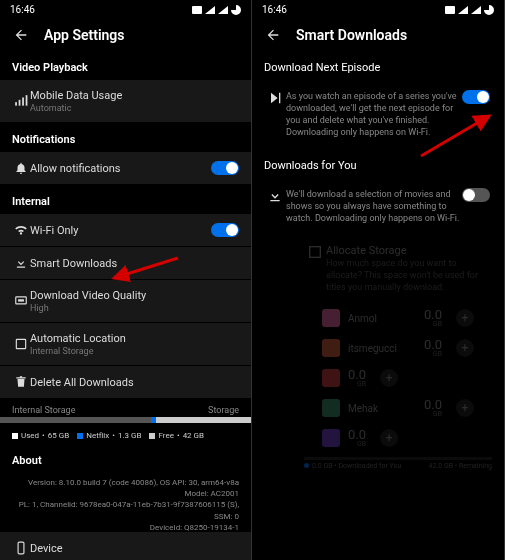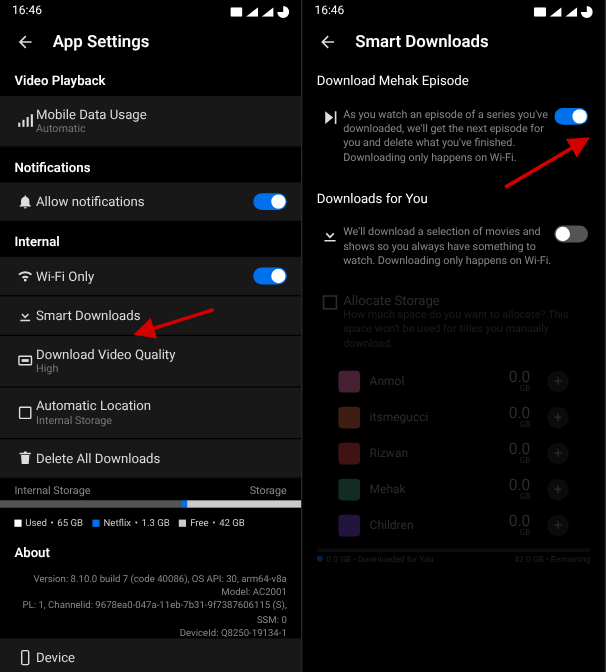--- a/index.html
+++ b/index.html
@@ -83,21 +83,21 @@
     font-size: 8px; color: #888; padding: 4px 12px;
     line-height: 1.4;
     text-align: right;
   }
   .dne-desc, .dfy-desc {
     font-size: 9px; color: #888; line-height: 1.35;
   }
   .panel-block {
     display: flex; gap: 2px; padding: 10px 14px;
   }
-  .panel-dim { opacity: 0.32; }
+  .panel-dim { opacity: 0.32; margin-left: 40px; }
   .profile-row {
     display: flex; align-items: center; gap: 8px;
     padding: 6px 30px; color: #aaa;
   }
   .avatar { width: 18px; height: 18px; border-radius: 3px; }
   .profile-name { font-size: 10px; flex: 1; color: #888; }
   .size-val { font-size: 13px; color: #888; text-align: right; line-height: 0.9; }
   .size-unit { font-size: 7px; display: block; color: #666; }
   .plus-btn {
     width: 18px; height: 18px; border-radius: 50%;
@@ -306,21 +306,21 @@
 
   <div class="header">
     <span class="icon-slot">
       <svg width="16" height="16" viewBox="0 0 24 24">
           <path d="M20 11H7.8l5.6-5.6L12 4l-8 8 8 8 1.4-1.4L7.8 13H20z"></path>
         </svg>
     </span>
     <span class="header-title">Smart Downloads</span>
   </div>
 
-  <div class="section-title" style="font-weight:400">Download Mehak Episode</div>
+  <div class="section-title" style="font-weight:400">Download Next Episode</div>
   <div class="panel-block">
     <span class="icon-slot">
       <svg width="16" height="16" viewBox="0 0 24 24">
           <path d="M6 4l10 8-10 8zM18 4h2v16h-2z"></path>
         </svg>
     </span>
     <div class="dne-desc" style="flex:1">As you watch an episode of a series you've downloaded, we'll get the next episode for you and delete what you've finished. Downloading only happens on Wi-Fi.</div>
     <div class="toggle"></div>
   </div>
 
@@ -355,33 +355,31 @@
         <span class="plus-btn">+</span>
       </div>
       <div class="profile-row">
         <span class="avatar" style="background:#c85a3a"></span>
         <span class="profile-name">itsmegucci</span>
         <span class="size-val">0.0<span class="size-unit">GB</span></span>
         <span class="plus-btn">+</span>
       </div>
       <div class="profile-row">
         <span class="avatar" style="background:#c43b3b"></span>
-        <span class="profile-name">Rizwan</span>
         <span class="size-val">0.0<span class="size-unit">GB</span></span>
         <span class="plus-btn">+</span>
       </div>
       <div class="profile-row">
         <span class="avatar" style="background:#3a8a6a"></span>
         <span class="profile-name">Mehak</span>
         <span class="size-val">0.0<span class="size-unit">GB</span></span>
         <span class="plus-btn">+</span>
       </div>
       <div class="profile-row">
         <span class="avatar" style="background:#6b3fc4"></span>
-        <span class="profile-name">Children</span>
         <span class="size-val">0.0<span class="size-unit">GB</span></span>
         <span class="plus-btn">+</span>
       </div>
     </div>
 
   <div class="panel-dim">
     <div class="dfy-bar"></div>
     <div class="dfy-legend">
       <span><span style="display:inline-block;width:5px;height:5px;border-radius:50%;background:#0071eb;margin-right:3px"></span><span>0.0 GB • Downloaded for You</span></span>
       <span>42.0 GB • Remaining</span>

